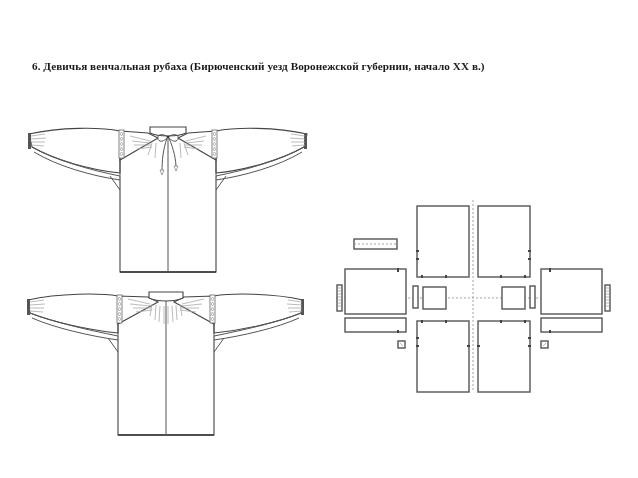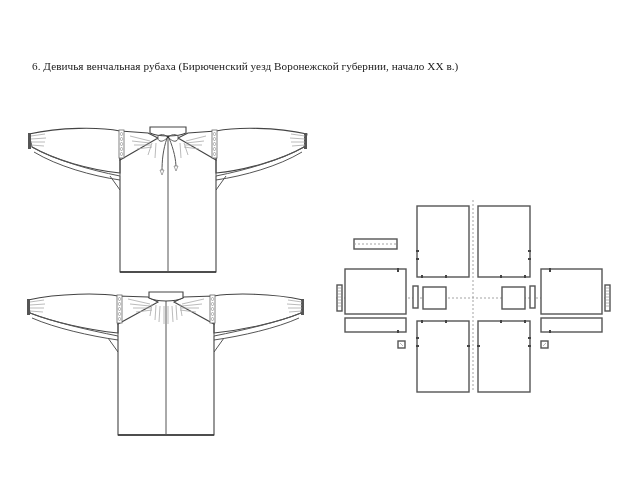--- a/index.html
+++ b/index.html
@@ -1,20 +1,20 @@
 <!DOCTYPE html>
 <html><head>
 <meta charset="utf-8">
 <style>
   html, body { margin: 0; padding: 0; background: #ffffff; }
   body { width: 638px; height: 478px; position: relative; overflow: hidden; font-family: "Liberation Serif", serif; }
   .title {
     position: absolute; left: 32px; top: 60px;
     font-family: "Liberation Serif", "DejaVu Serif", serif;
-    font-weight: normal; font-size: 11.2px; color: #1a1a1a; white-space: nowrap; letter-spacing: 0.05px; text-align: center;
+    font-weight: bold; font-size: 11.2px; color: #1a1a1a; white-space: nowrap; letter-spacing: 0.05px; text-align: center;
   }
   svg { position: absolute; left: 0; top: 0; }
   .ln { stroke: #555; fill: none; stroke-width: 1; }
   .lnb { stroke: #444; fill: #fff; stroke-width: 1.1; }
   .pc { stroke: #555; fill: #fff; stroke-width: 1.4; }
   .thin { stroke: #aaa; fill: none; stroke-width: 0.8; }
   .dash { stroke: #999; stroke-width: 0.9; stroke-dasharray: 2 2; fill: none; }
   .notch { fill: #444; }
 </style>
 </head>

